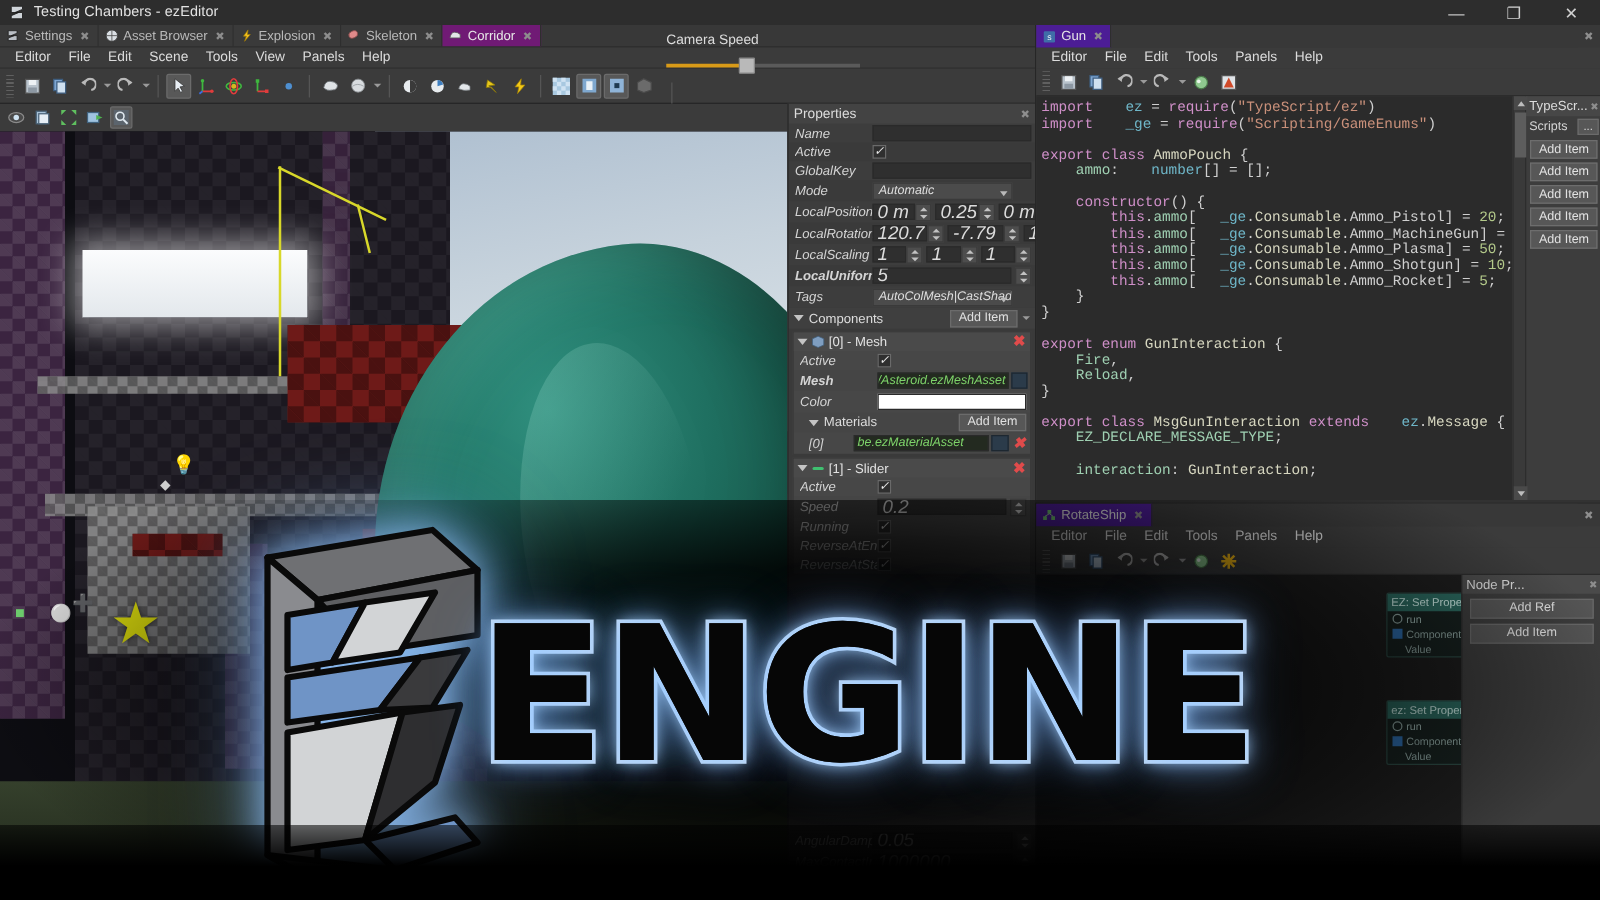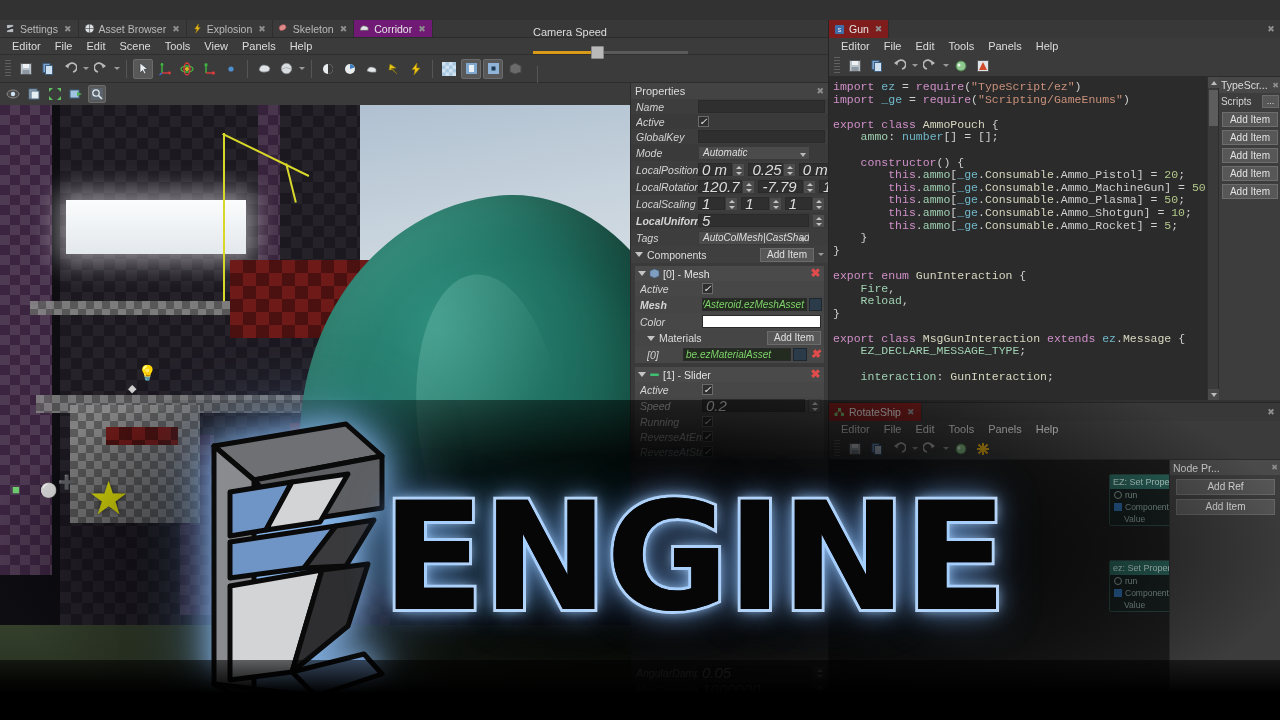--- a/index.html
+++ b/index.html
@@ -171,34 +171,34 @@
   .colorfield { flex: 1 1 auto; height: 13px; background: #ffffff; border: 1px solid #2a2a2a; margin-right: 3px; }
   .subsect { display: flex; align-items: center; height: 16px; padding-left: 12px; }
   .subsect .tri { border-left: 4px solid transparent; border-right: 4px solid transparent;
     border-top: 5px solid #c4c4c4; margin-right: 4px; }
   .subsect .nm { font-size: 10.5px; color: #dddddd; flex: 1 1 auto; }
 
   
   .gunpanel { position: absolute; left: 828px; top: 20px; width: 452px; height: 380px;
     background: #3b3b3b; border-left: 1px solid #262626; }
   .panel-tabrow { height: 18px; background: #383838; display: flex; align-items: stretch; }
-  .panel-tabrow .tab { background: #7f1d1d; }
+  .panel-tabrow .tab { background: #4c1d95; }
   .panel-tabrow .flex { flex: 1 1 auto; background: #383838; }
   .panel-tabrow .closeall { width: 18px; display: flex; align-items: center; justify-content: center;
     color: #8e8e8e; font-size: 9px; }
   .mini-menubar { height: 17px; background: #3b3b3b; display: flex; align-items: center; padding-left: 5px; }
   .mini-menubar .mi { padding: 0 7px; font-size: 11px; color: #dcdcdc; line-height: 17px; }
   .mini-toolbar { height: 22px; background: #3b3b3b; display: flex; align-items: center; gap: 2px;
     padding-left: 2px; border-bottom: 1px solid #2c2c2c; }
   .codearea { position: absolute; left: 0; top: 57px; width: 452px; height: 323px; display: flex; }
   .code { flex: 1 1 auto; background: #2b2b2b; overflow: hidden; padding: 4px 0 0 4px;
     font-family: "Liberation Mono", monospace; font-size: 11.5px; line-height: 12.6px;
     white-space: pre; color: #cfcfcf; }
   .code .kw { color: #cf8fc8; }
-  .code .ty { color: #6fb7c9; }
+  .code .ty { color: #6fb7c9; margin-left: 19px; }
   .code .cls { color: #d7d7c0; }
   .code .str { color: #c9907a; }
   .code .num { color: #b3c98a; }
   .code .mem { color: #9fd0b2; }
   .vscroll { width: 11px; background: #3a3a3a; position: relative; border-left: 1px solid #2f2f2f; }
   .vscroll .arrU, .vscroll .arrD { position: absolute; left: 0; width: 11px; height: 11px; background: #4a4a4a; }
   .vscroll .arrU { top: 0; } .vscroll .arrD { bottom: 0; }
   .vscroll .arrU:after { content:''; position: absolute; left: 3px; top: 4px;
     border-left: 3px solid transparent; border-right: 3px solid transparent; border-bottom: 4px solid #bdbdbd; }
   .vscroll .arrD:after { content:''; position: absolute; left: 3px; top: 4px;
@@ -254,20 +254,32 @@
     font-family: "DejaVu Sans", sans-serif; font-weight: bold; font-size: 150px;
     letter-spacing: -2px; line-height: 190px; color: #060606; white-space: nowrap; }
   .blackband { position: absolute; left: 0; top: 660px; width: 1280px; height: 60px;
     background: linear-gradient(to bottom, rgba(0,0,0,.55), #000 55%); }
 </style>
 </head>
 <body>
 
 <div id="app">
 
+  <div class="titlebar">
+    <div class="tb-icon">
+      <svg width="14" height="14" viewBox="0 0 14 14">
+        <polygon points="2,2 11,2 11,4.5 5,7 11,7 11,12 2,12 2,9.5 8,7 2,7" fill="#cfd4d9" stroke="#1d1d1d" stroke-width=".7"></polygon>
+      </svg>
+    </div>
+    <div class="tb-title">Testing Chambers - ezEditor</div>
+    <div class="tb-spacer"></div>
+    <div class="tb-btn">—</div>
+    <div class="tb-btn">❐</div>
+    <div class="tb-btn close">✕</div>
+  </div>
 
   <div class="tabstrip">
     <div class="tab">
       <span class="tabico">
         <svg width="11" height="11" viewBox="0 0 14 14">
             <polygon points="2,2 11,2 11,4.5 5,7 11,7 11,12 2,12 2,9.5 8,7 2,7" fill="#b9bec4" stroke="#1d1d1d" stroke-width=".8"></polygon>
           </svg>
       </span>
       <span>Settings</span>
       <span class="x">✖</span>

